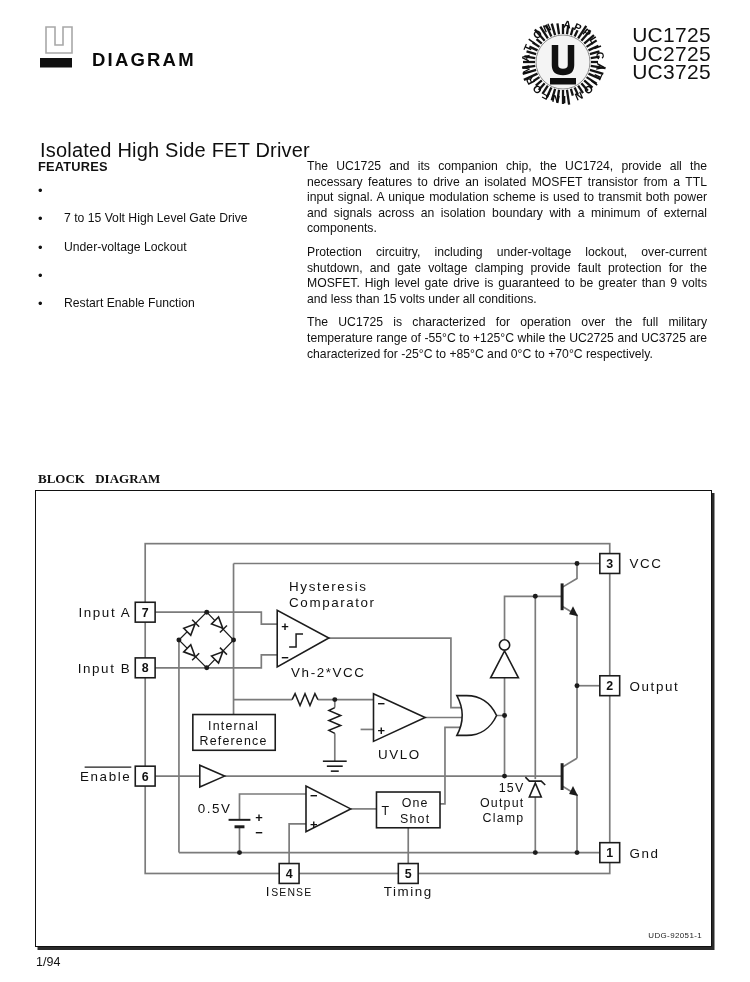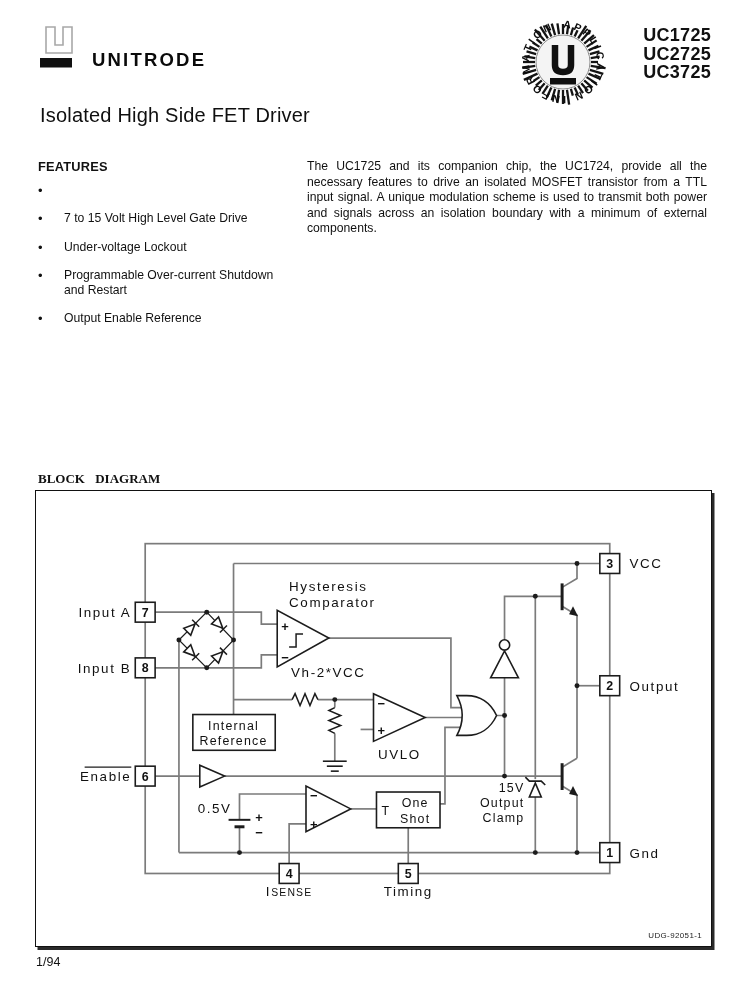--- a/index.html
+++ b/index.html
@@ -2,22 +2,22 @@
 <html><head>
 <meta charset="utf-8">
 <style>
   html,body{margin:0;padding:0;background:#e8e8e8;}
   .page{position:relative;width:750px;height:982px;background:#ffffff;margin:0 auto;
         font-family:"Liberation Sans","DejaVu Sans",sans-serif;color:#111;overflow:hidden;}
   .abs{position:absolute;}
 
   
   .brand-text{font-size:18.5px;font-weight:bold;letter-spacing:2.2px;color:#0a0a0a;}
-  .parts{text-align:right;font-weight:bold;font-size:18px;line-height:18.5px;letter-spacing:0.3px;}
-  .title{font-size:20px;font-weight:400;color:#0f0f0f;letter-spacing:0.2px;}
+  .parts{text-align:right;font-weight:normal;font-size:21px;line-height:18.5px;letter-spacing:0.3px;}
+  .title{font-size:20px;font-weight:400;color:#0f0f0f;letter-spacing:0.2px;margin-top:35px;}
 
   
   h3.sec{font-size:12.8px;font-weight:bold;margin:0 0 9px 0;letter-spacing:0.2px;}
   .features{width:258px;font-size:12.2px;line-height:15.2px;}
   .features ul{list-style:none;margin:0;padding:0;}
   .features li{display:flex;margin:0 0 13px 0;}
   .features .blt{width:26px;flex:none;font-size:13px;}
   .desc{width:408px;font-size:12.2px;line-height:15.6px;}
   .desc p{margin:0 8px 8px 0;text-align:justify;}
 
@@ -41,21 +41,21 @@
 <body>
 
 <div class="page">
 
   <div class="abs" style="left:40px;top:25px;">
     <svg width="48" height="46" viewBox="0 0 48 46">
       <path d="M6,2 V28 H32 V2 H23 V20 H15 V2 Z" fill="none" stroke="#a8a8a8" stroke-width="1.6"></path>
       <rect x="0" y="33" width="32" height="9.5" fill="#101010"></rect>
     </svg>
   </div>
-  <div class="abs brand-text" style="left:92px;top:49px;">UNITRODE</div>
+  <div class="abs brand-text" style="left:92px;top:49px;">DIAGRAM</div>
 
   <div class="abs" style="left:512px;top:14px;">
     <svg width="102" height="96" viewBox="0 0 102 96">
       <g id="seal-spikes">
           <line x1="79" y1="48" x2="86" y2="48" stroke="#141414" stroke-width="2.3"></line>
           <line x1="78.71500037266611" y1="51.984815471651984" x2="93.5623220008801" y2="54.11953804575126" stroke="#141414" stroke-width="2.3"></line>
           <line x1="77.86580326120593" y1="55.88851159156003" x2="91.29870489180888" y2="59.83276738734005" stroke="#141414" stroke-width="2.3"></line>
           <line x1="76.46969586992651" y1="59.63162036405282" x2="88.29491180953525" y2="65.03201553307734" stroke="#141414" stroke-width="2.3"></line>
           <line x1="74.55509891927308" y1="63.13794288875673" x2="84.65014131324725" y2="69.62563269822391" stroke="#141414" stroke-width="2.3"></line>
           <line x1="72.16098808191924" y1="66.33610055046798" x2="80.47423339981607" y2="73.53956862386612" stroke="#141414" stroke-width="2.3"></line>
@@ -125,31 +125,32 @@
       <li>
         <span class="blt">•</span>
         <span>7 to 15 Volt High Level Gate Drive</span>
         </li>
       <li>
         <span class="blt">•</span>
         <span>Under-voltage Lockout</span>
         </li>
       <li>
         <span class="blt">•</span>
-        <span>Programmable Over-current Shutdown and Restart</span>
-        </li>
-      <li>
-        <span class="blt">•</span>
-        <span>Output Enable Reference</span>
+        </li>
+      <li>
+        <span class="blt">•</span>
+        <span>Restart Enable Function</span>
         </li>
     </ul>
   </div>
 
   <div class="abs desc" style="left:307px;top:159px;">
     <p>The UC1725 and its companion chip, the UC1724, provide all the necessary features to drive an isolated MOSFET transistor from a TTL input signal. A unique modulation scheme is used to transmit both power and signals across an isolation boundary with a minimum of external components.</p>
+    <p>Protection circuitry, including under-voltage lockout, over-current shutdown, and gate voltage clamping provide fault protection for the MOSFET. High level gate drive is guaranteed to be greater than 9 volts and less than 15 volts under all conditions.</p>
+    <p>The UC1725 is characterized for operation over the full military temperature range of -55°C to +125°C while the UC2725 and UC3725 are characterized for -25°C to +85°C and 0°C to +70°C respectively.</p>
   </div>
 
   <div class="abs bd-head" style="left:38px;top:471px;">BLOCK DIAGRAM</div>
 
   <div class="abs frame" style="left:35px;top:490px;width:675px;height:455px;">
     <svg width="100%" height="100%" viewBox="0 0 680 458" preserveAspectRatio="none">
 
       <rect x="110" y="53" width="468" height="332" class="wire"></rect>
 
       <g>

